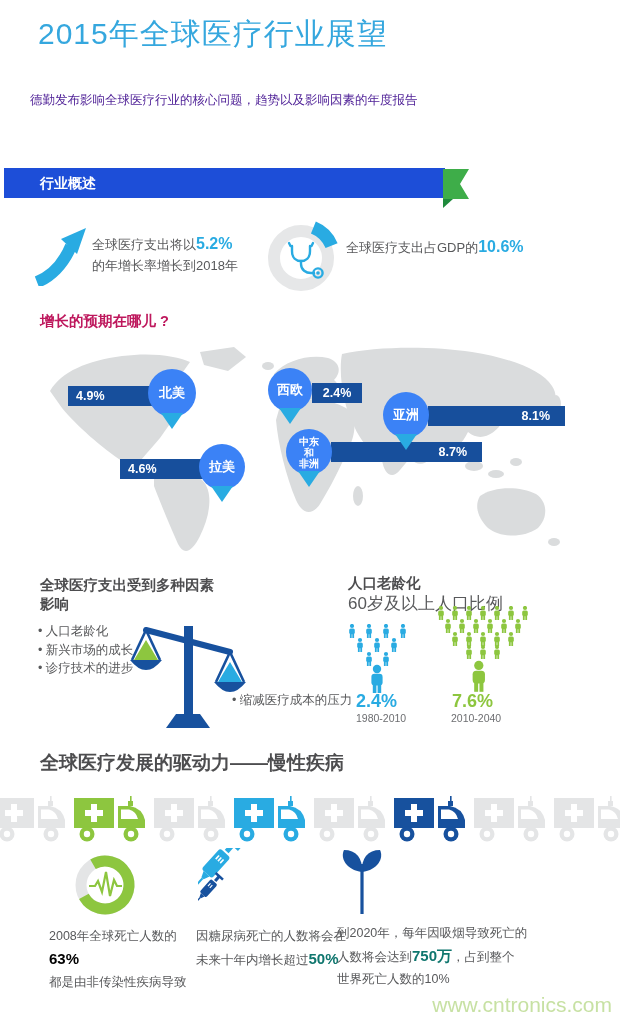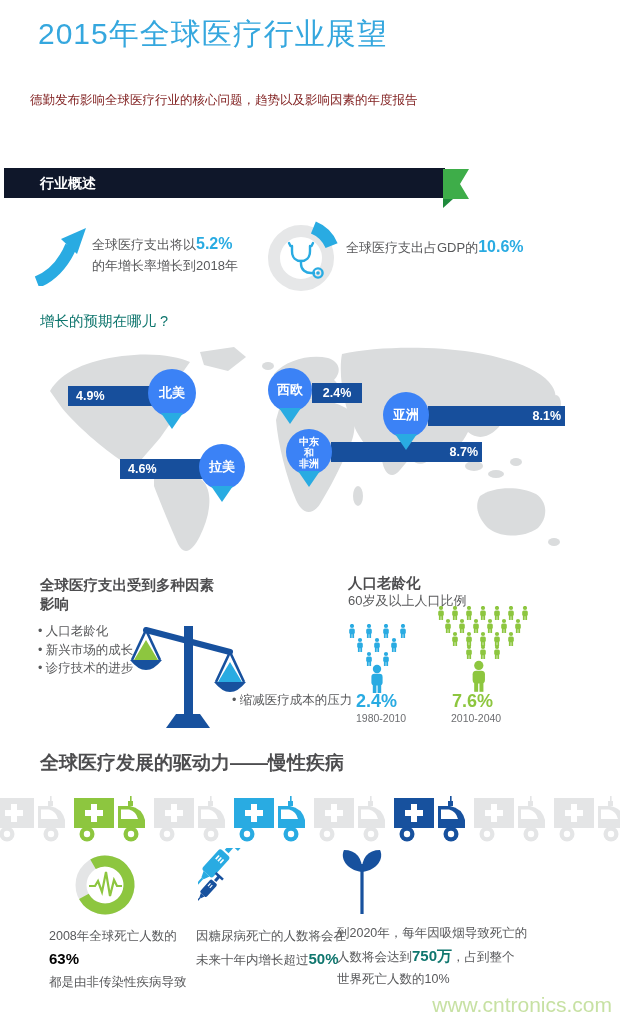--- a/index.html
+++ b/index.html
@@ -2,42 +2,42 @@
 <html><head>
 <meta charset="utf-8">
 <style>
   * { margin:0; padding:0; box-sizing:border-box; }
   html,body { background:#ffffff; }
   body { font-family:"Liberation Sans","DejaVu Sans",sans-serif; color:#58595B; }
   .stage { position:relative; width:620px; height:1030px; background:#ffffff; overflow:hidden; }
 
   
   .title { position:absolute; left:38px; top:14px; font-size:30px; color:#35A7DE; letter-spacing:1px; }
-  .subtitle { position:absolute; left:30px; top:92px; font-size:12.5px; color:#7f1d1d; }
-
-  
-  .banner { position:absolute; left:4px; top:168px; width:441px; height:30px; background:#0f172a; }
+  .subtitle { position:absolute; left:30px; top:92px; font-size:12.5px; color:#4c1d95; }
+
+  
+  .banner { position:absolute; left:4px; top:168px; width:441px; height:30px; background:#1d4ed8; }
   .banner-label { position:absolute; left:36px; top:0; line-height:30px; color:#fff; font-weight:bold; font-size:14px; }
   .banner-tail { position:absolute; left:443px; top:169px; }
 
   
   .arrow-icon { position:absolute; left:30px; top:226px; }
   .stat-text { position:absolute; font-size:13px; color:#58595B; line-height:21px; }
   .stat1 { left:92px; top:233px; width:170px; }
   .stat2 { left:346px; top:236px; width:220px; }
   .hl-blue { color:#29ABE2; font-weight:bold; font-size:16px; }
   .steth-donut { position:absolute; left:263px; top:216px; }
 
-  .growth-heading { position:absolute; left:40px; top:312px; font-size:14.5px; font-weight:normal; color:#0f766e; }
+  .growth-heading { position:absolute; left:40px; top:312px; font-size:14.5px; font-weight:bold; color:#be185d; }
 
   
   .world-map { position:absolute; left:42px; top:346px; }
   .bar { position:absolute; height:20px; background:#174F9C; color:#fff; font-weight:bold; font-size:12.5px; line-height:20px; }
   .bar.left-txt { text-align:left; padding-left:8px; }
-  .bar.right-txt { text-align:right; padding-right:4px; }
+  .bar.right-txt { text-align:right; padding-right:15px; }
   .bar.center-txt { text-align:center; }
   .bar-na { left:68px; top:386px; width:104px; }
   .bar-we { left:312px; top:383px; width:50px; }
   .bar-as { left:428px; top:406px; width:137px; }
   .bar-me { left:331px; top:442px; width:151px; }
   .bar-la { left:120px; top:459px; width:104px; }
 
   .pin { position:absolute; z-index:3; }
   .pin .bubble { border-radius:50%; background:#3b82f6; color:#fff; font-weight:bold;
                  display:flex; flex-direction:column; align-items:center; justify-content:center; text-align:right; }
@@ -54,21 +54,21 @@
   .factors-heading { position:absolute; left:40px; top:576px; font-size:14.5px; font-weight:bold; color:#4D4D4F; line-height:19px; }
   .factor-list { position:absolute; left:38px; top:622px; list-style:none; }
   .factor-list li { font-size:12.5px; color:#58595B; line-height:18.5px; }
   .factor-list li::before { content:"• "; }
   .scale-icon { position:absolute; left:128px; top:614px; }
   .factor-right { position:absolute; left:232px; top:692px; font-size:12.5px; color:#58595B; }
   .factor-right::before { content:"• "; }
 
   
   .aging-heading { position:absolute; left:348px; top:574px; font-size:14.5px; font-weight:bold; color:#4D4D4F; }
-  .aging-sub { position:absolute; left:348px; top:592px; font-size:13px; color:#58595B; }
+  .aging-sub { position:absolute; left:348px; top:592px; font-size:17px; color:#58595B; }
   .picto-blue { position:absolute; left:346px; top:624px; }
   .picto-green { position:absolute; left:436px; top:606px; }
   .aging-val { position:absolute; font-size:18px; font-weight:bold; }
   .aging-val.v1 { left:356px; top:691px; color:#29ABE2; }
   .aging-val.v2 { left:452px; top:691px; color:#8DC63F; }
   .aging-period { position:absolute; font-size:10.5px; color:#6D6E71; }
   .aging-period.p1 { left:356px; top:712px; }
   .aging-period.p2 { left:451px; top:712px; }
 
   

